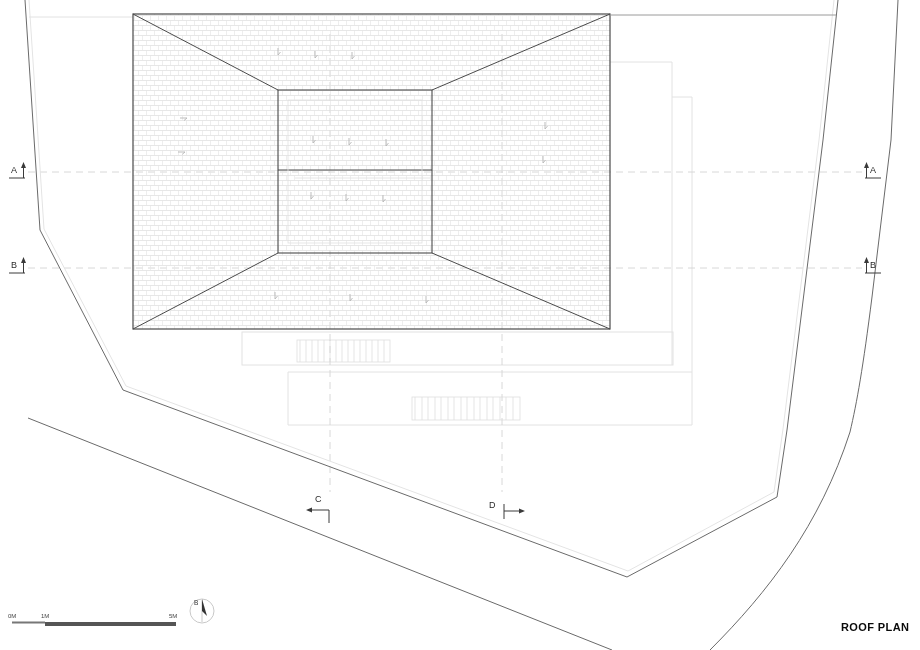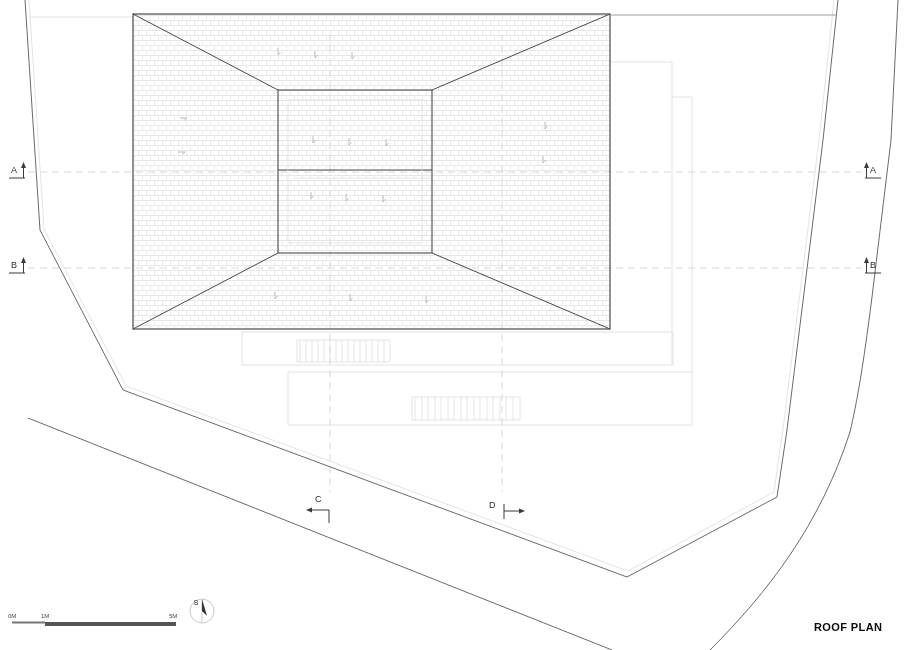--- a/index.html
+++ b/index.html
@@ -141,14 +141,14 @@
   <span class="lbl" style="left:870px;top:261px;">B</span>
   <span class="lbl" style="left:315px;top:495px;">C</span>
   <span class="lbl" style="left:489px;top:501px;">D</span>
 
   <span class="lbl lbl-scale" style="left:8px;top:613px;">0M</span>
   <span class="lbl lbl-scale" style="left:41px;top:613px;">1M</span>
   <span class="lbl lbl-scale" style="left:169px;top:613px;">5M</span>
 
   <span class="lbl lbl-north" style="left:194px;top:600px;">B</span>
 
-  <span class="lbl lbl-title" style="left:814px;top:622px;">ROOF PLAN</span>
+  <span class="lbl lbl-title" style="left:841px;top:622px;">ROOF PLAN</span>
 </div>
 
 </body></html>

